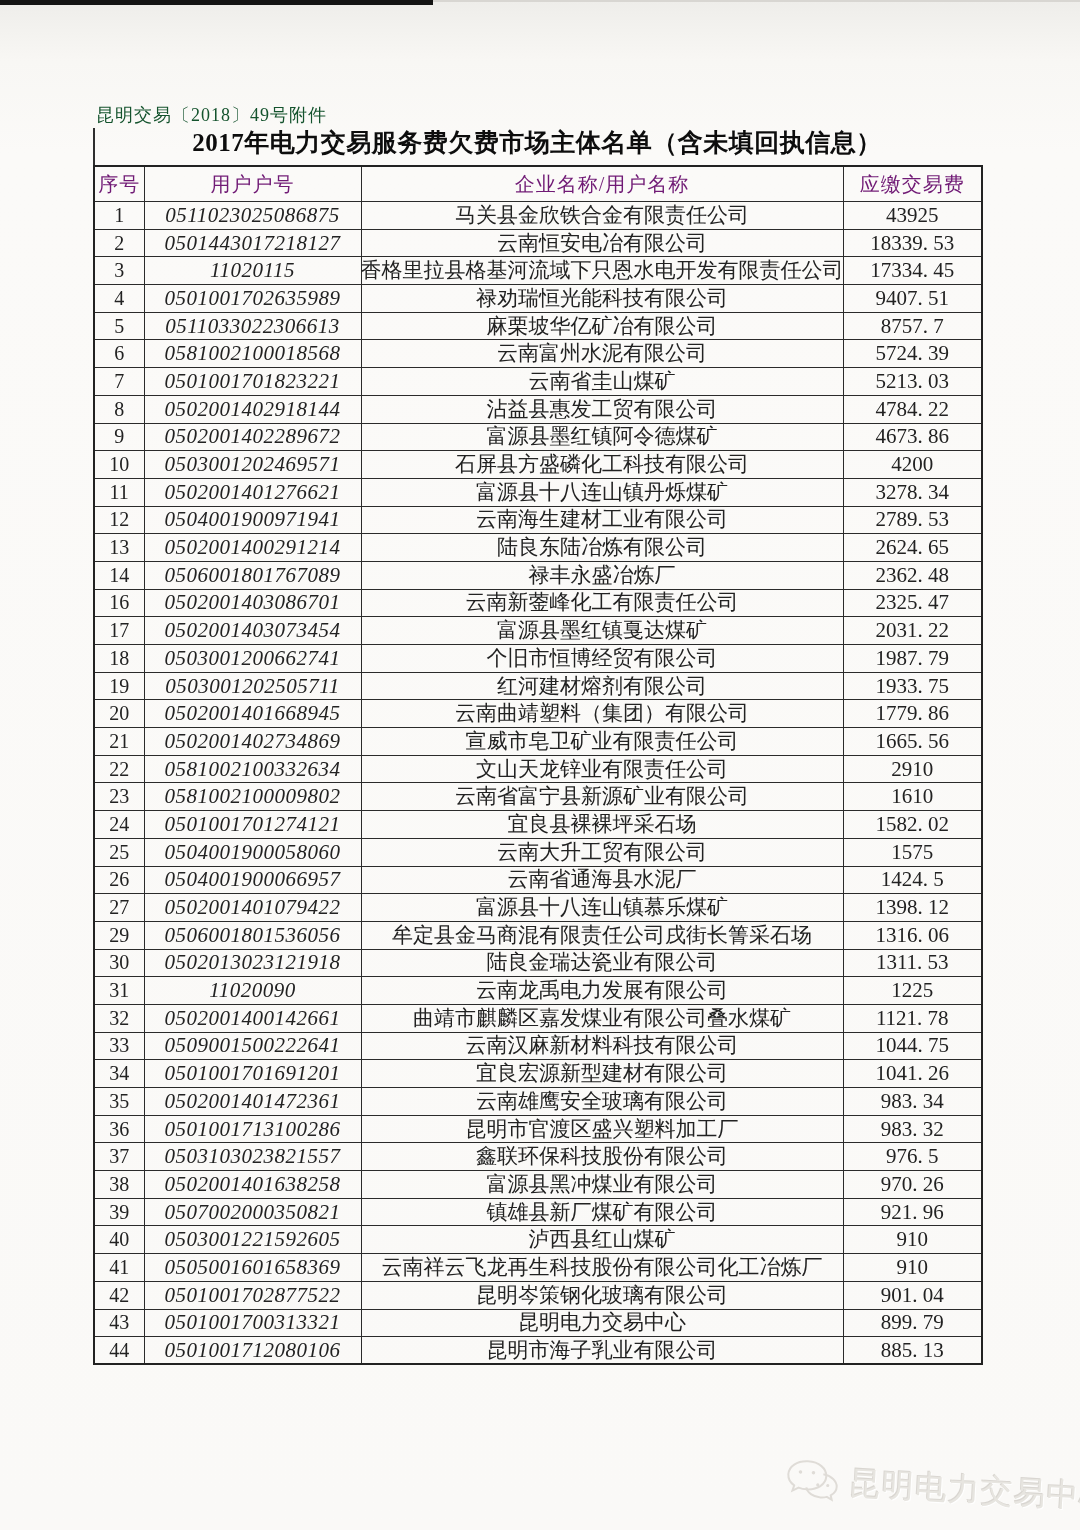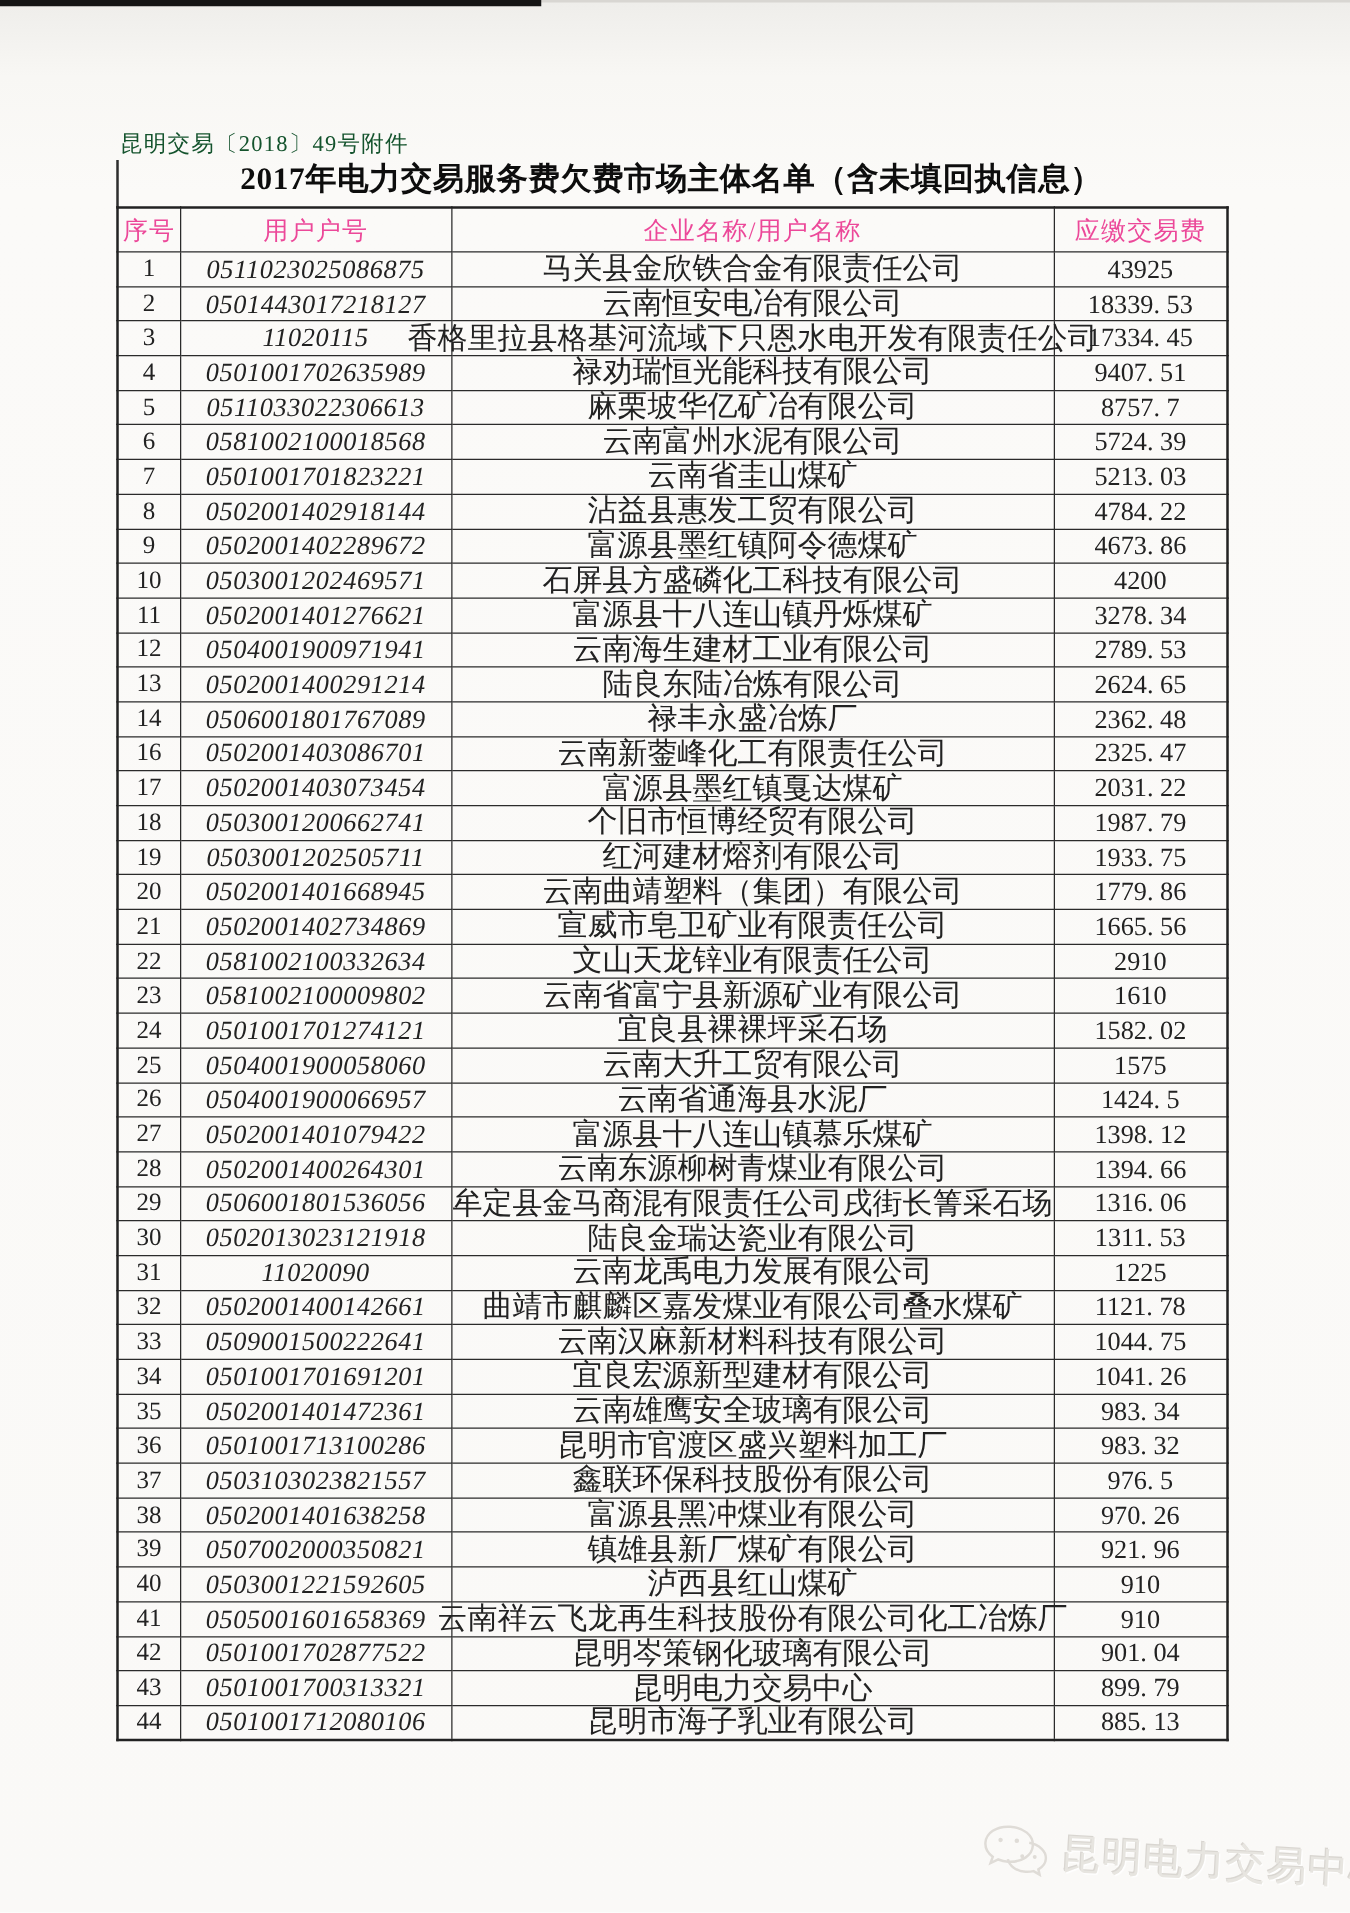--- a/index.html
+++ b/index.html
@@ -26,25 +26,25 @@
   .fee-table col.c-account{width:217px;}
   .fee-table col.c-name{width:482px;}
   .fee-table col.c-fee{width:139px;}
   .fee-table th,.fee-table td{
     border:1.5px solid #2b2b2b;
     padding:0;text-align:center;vertical-align:middle;
     font-weight:normal;color:#222;
     overflow:visible;
   }
   .fee-table{border:2px solid #222;}
-  .fee-table thead th{height:34px;font-size:20px;letter-spacing:1px;color:#ec4899;}
+  .fee-table thead th{height:34px;font-size:20px;letter-spacing:1px;color:#701a75;}
   .fee-table tbody tr{height:27.7px;}
   td.cell-serial{font-size:20px;}
   td.cell-account{font-size:21px;letter-spacing:0.5px;font-style:italic;}
-  td.cell-company{font-size:24px;}
+  td.cell-company{font-size:21px;}
   td.cell-fee{font-size:21px;}
   .name-wrap{display:flex;justify-content:center;align-items:center;height:100%;}
   .name-wrap span{white-space:nowrap;line-height:1;}
   .watermark{
     position:absolute;left:783px;top:1450px;width:300px;height:60px;
     display:flex;align-items:center;gap:8px;
     transform:rotate(3.2deg);transform-origin:left center;
     pointer-events:none;
   }
   .watermark-text{
@@ -335,30 +335,20 @@
         <td class="cell-serial">27</td>
         <td class="cell-account">0502001401079422</td>
         <td class="cell-company">
           <div class="name-wrap">
             <span>富源县十八连山镇慕乐煤矿</span>
           </div>
         </td>
         <td class="cell-fee">1398. 12</td>
       </tr>
       <tr>
-        <td class="cell-serial">28</td>
-        <td class="cell-account">0502001400264301</td>
-        <td class="cell-company">
-          <div class="name-wrap">
-            <span>云南东源柳树青煤业有限公司</span>
-          </div>
-        </td>
-        <td class="cell-fee">1394. 66</td>
-      </tr>
-      <tr>
         <td class="cell-serial">29</td>
         <td class="cell-account">0506001801536056</td>
         <td class="cell-company">
           <div class="name-wrap">
             <span>牟定县金马商混有限责任公司戌街长箐采石场</span>
           </div>
         </td>
         <td class="cell-fee">1316. 06</td>
       </tr>
       <tr>

